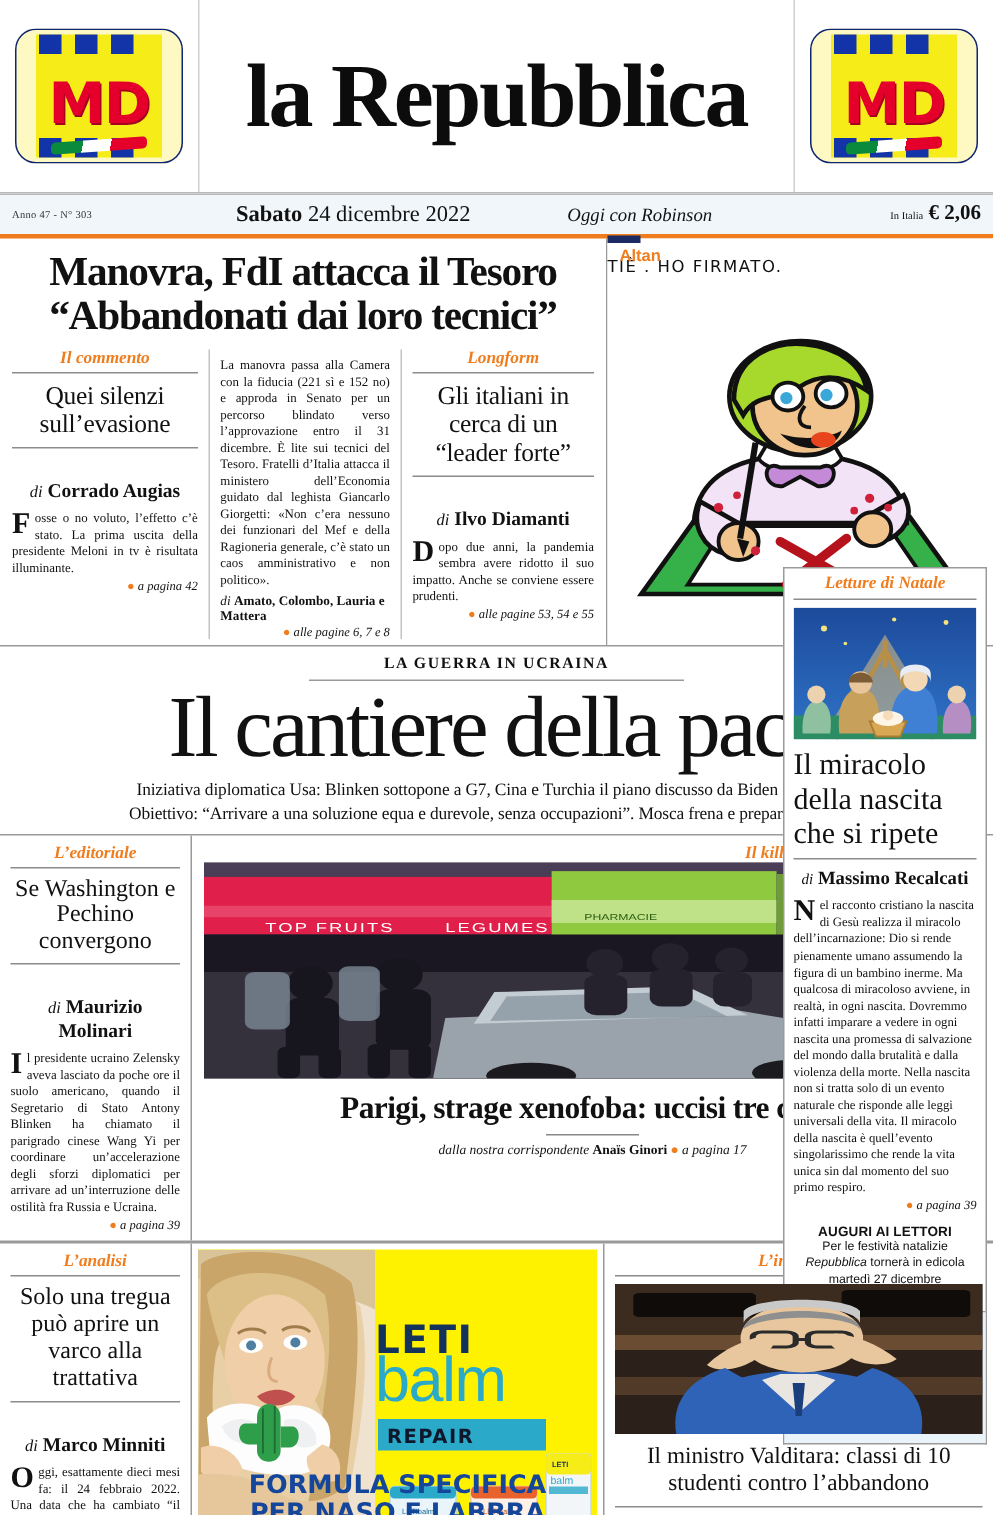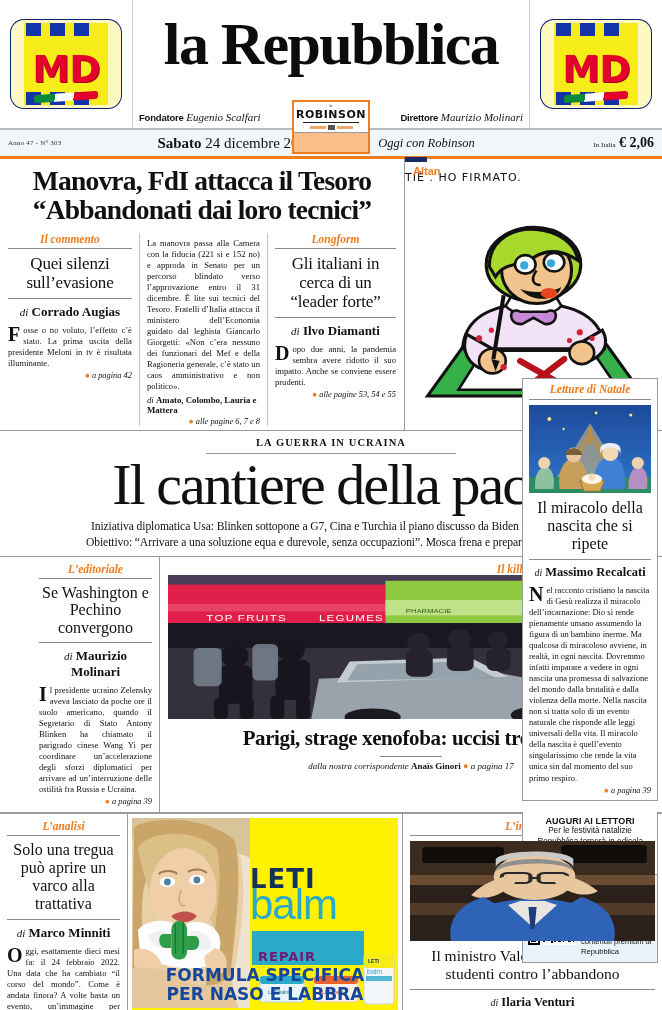--- a/index.html
+++ b/index.html
@@ -55,21 +55,21 @@
   .band1-left{width:405px;box-sizing:border-box;padding:7px 8px 4px 8px;border-right:1px solid #9a9a9a;}
   .hl-manovra{font-size:27.5px;font-weight:700;line-height:1.06;letter-spacing:-.8px;text-align:center;}
   .tri{display:flex;margin-top:9px;}
   .tri-col{box-sizing:border-box;}
   .tri-col.c1{width:34%;padding-right:7px;border-right:1px solid #c2c2c2;}
   .tri-col.c2{width:33%;padding:0 7px;border-right:1px solid #c2c2c2;}
   .tri-col.c3{width:33%;padding-left:7px;}
   .kicker{color:#ef7d1e;font-style:italic;font-weight:700;font-size:11.5px;text-align:center;}
   .kicker-rule{height:1px;background:#8c8c8c;margin:3px 0 5px;}
   .sub-hl{font-size:17px;line-height:1.12;text-align:center;letter-spacing:-.2px;}
-  .byline{text-align:center;font-size:13px;margin-top:6px;padding-top:5px;border-top:1px solid #8c8c8c;}
+  .byline{text-align:center;font-size:13px;margin-top:6px;padding-top:20px;border-top:1px solid #8c8c8c;}
   .byline i{font-style:italic;font-size:11px;}
   .byline b{font-weight:700;}
   .body-txt{font-size:8.6px;line-height:1.28;text-align:justify;margin-top:5px;}
   .body-txt.j{text-align:justify;}
   .dropcap{float:left;font-size:20px;line-height:.82;font-weight:700;padding:1px 3px 0 0;}
   .refline{text-align:right;font-style:italic;font-size:8.4px;margin-top:2px;}
   .bullet{color:#ef7d1e;}
   .sig{text-align:left;font-size:8.8px;font-style:italic;margin-top:3px;}
   .sig b{font-style:normal;font-weight:700;}
 
@@ -84,36 +84,36 @@
 
   
   .war-head{text-align:center;padding:6px 0 0;}
   .war-kicker{font-family:"Liberation Serif",serif;font-weight:700;font-size:10.5px;letter-spacing:1.1px;}
   .war-rule{width:250px;height:1px;background:#999;margin:5px auto 0;}
   .war-title{font-size:58px;font-weight:400;line-height:1.02;letter-spacing:-2px;text-align:center;
              margin:1px 0 0;font-family:"Liberation Serif",serif;}
   .war-sub{font-size:11.6px;line-height:1.3;text-align:center;padding:5px 10px 6px;letter-spacing:-.1px;}
 
   .band2{display:flex;border-top:1px solid #9a9a9a;border-bottom:1px solid #9a9a9a;}
-  .col-edit{width:128px;box-sizing:border-box;padding:6px 7px;border-right:1px solid #9a9a9a;margin-left:32px;}
+  .col-edit{width:128px;box-sizing:border-box;padding:6px 7px;border-right:1px solid #9a9a9a;}
   .col-par{flex:1;box-sizing:border-box;padding:6px 8px 5px;}
   .edit-hl{font-size:16px;line-height:1.1;text-align:center;}
   .par-photo{width:100%;height:144px;position:relative;overflow:hidden;background:#2a2633;}
   .par-hl{text-align:center;font-size:21px;font-weight:700;letter-spacing:-.4px;margin-top:7px;}
   .par-rule{width:62px;height:1px;background:#888;margin:5px auto 4px;}
   .par-credit{text-align:center;font-size:9px;font-style:italic;}
   .par-credit b{font-style:normal;font-weight:700;}
 
   
   .rail{position:absolute;right:4px;top:378px;width:136px;border:1px solid #9a9a9a;background:#fff;
         box-sizing:border-box;padding:4px 6px 5px;}
   .rail-kick{color:#ef7d1e;font-style:italic;font-weight:700;font-size:11.5px;text-align:center;}
   .rail-rule{height:1px;background:#8c8c8c;margin:4px 0 5px;}
   .nativity{width:100%;height:88px;position:relative;overflow:hidden;}
-  .rail-hl{text-align:center;font-size:16px;line-height:1.14;margin-top:6px;}
+  .rail-hl{text-align:left;font-size:20px;line-height:1.14;margin-top:6px;}
   .rail-by{text-align:center;font-size:12.5px;margin-top:5px;padding-top:5px;border-top:1px solid #8c8c8c;}
   .rail-by i{font-style:italic;font-size:10px;}
   .rail-by b{font-weight:700;}
   .rail-body{font-size:8.5px;line-height:1.3;text-align:left;margin-top:5px;}
 
   .auguri{position:absolute;right:4px;top:812px;width:136px;box-sizing:border-box;border:1px solid #9a9a9a;
           border-top:none;padding:4px 5px 5px;background:#fff;}
   .aug-title{font-family:"Liberation Sans",sans-serif;font-weight:700;font-size:9px;text-align:center;
              letter-spacing:.1px;}
   .aug-line{font-family:"Liberation Sans",sans-serif;font-size:8.2px;text-align:center;line-height:1.32;}
@@ -139,22 +139,22 @@
   .in-by b{font-weight:700;}
 
   
   .ad{position:relative;width:100%;height:212px;background:#fff200;overflow:hidden;}
   .ad-claim{position:absolute;right:8px;top:7px;width:152px;text-align:center;color:#e8192c;
             font-family:"DejaVu Sans",sans-serif;font-weight:700;font-style:italic;font-size:13px;line-height:1.15;}
   .ad-leti{position:absolute;left:118px;top:46px;font-family:"DejaVu Sans",sans-serif;font-weight:700;
            font-size:26px;color:#14335c;letter-spacing:1px;}
   .ad-balm{position:absolute;left:118px;top:66px;font-family:"Liberation Sans",sans-serif;font-size:42px;
            color:#2aa9c9;line-height:1;letter-spacing:-1px;}
-  .ad-repair{position:absolute;left:120px;top:113px;width:112px;background:#2aa9c9;color:#701a75;
-             font-family:"DejaVu Sans",sans-serif;font-weight:700;font-size:13px;padding:18px 0 1px 6px;
+  .ad-repair{position:absolute;left:120px;top:113px;width:112px;background:#2aa9c9;color:#0f172a;
+             font-family:"DejaVu Sans",sans-serif;font-weight:700;font-size:13px;padding:5px 0 1px 6px;
              box-sizing:border-box;letter-spacing:1px;}
   .ad-bottom{position:absolute;left:0;right:0;bottom:26px;text-align:center;color:#14469c;
              font-family:"DejaVu Sans",sans-serif;font-weight:700;font-size:17px;line-height:1.12;}
 </style>
 </head>
 <body>
 
 <div class="page">
 
   <div class="masthead">
@@ -169,45 +169,20 @@
         <div class="md-notch" style="left:40px;bottom:4px;"></div>
         <div class="md-notch" style="left:64px;bottom:4px;"></div>
         <div class="md-text">MD</div>
         <div class="md-flag"></div>
       </div>
     </div>
 
     <div class="masthead-center">
       <div class="title-row">
         <div class="rep-title">la Repubblica</div>
-      </div>
-      <div class="credit-row">
-        <div class="credit">
-          <b>Fondatore</b>
-          <i>Eugenio Scalfari</i>
-        </div>
-
-        <div class="robinson-box">
-          <div class="rb-top">
-            <div class="rb-la">la</div>
-            <div class="rb-name">ROBINSON</div>
-            <div class="rb-rule"></div>
-            <div class="rb-bars">
-              <span class="rb-bar"></span>
-              <span class="rb-sq"></span>
-              <span class="rb-bar"></span>
-            </div>
-          </div>
-          <div class="rb-bot"></div>
-        </div>
-
-        <div class="credit">
-          <b>Direttore</b>
-          <i>Maurizio Molinari</i>
-        </div>
       </div>
     </div>
 
     <div class="md-logo-wrap" style="border-right:none;border-left:1px solid #cfcfcf;">
       <div class="md-logo">
         <div class="md-inner"></div>
         <div class="md-notch" style="left:16px;top:4px;"></div>
         <div class="md-notch" style="left:40px;top:4px;"></div>
         <div class="md-notch" style="left:64px;top:4px;"></div>
         <div class="md-notch" style="left:16px;bottom:4px;"></div>

